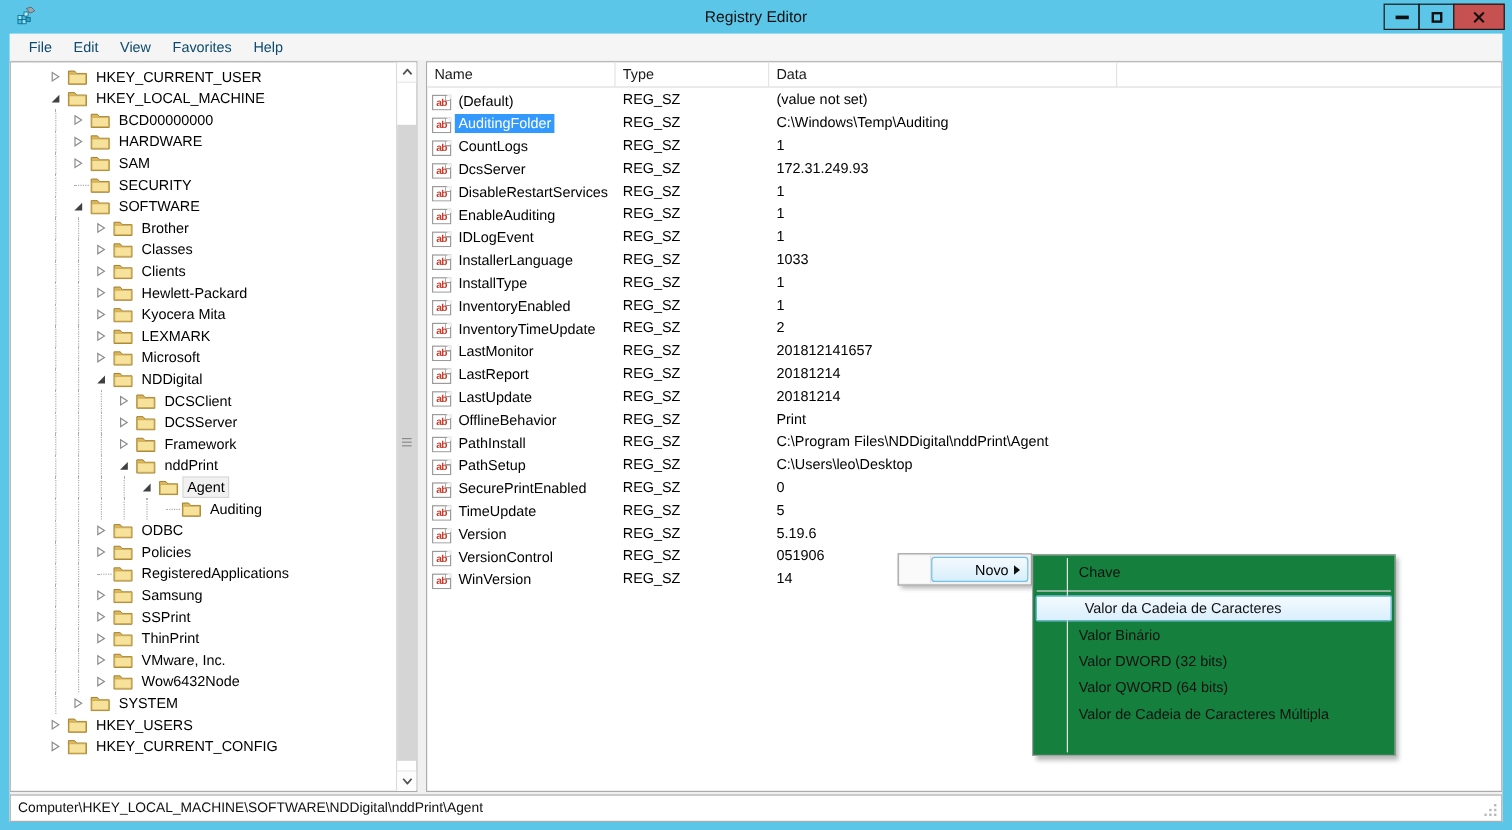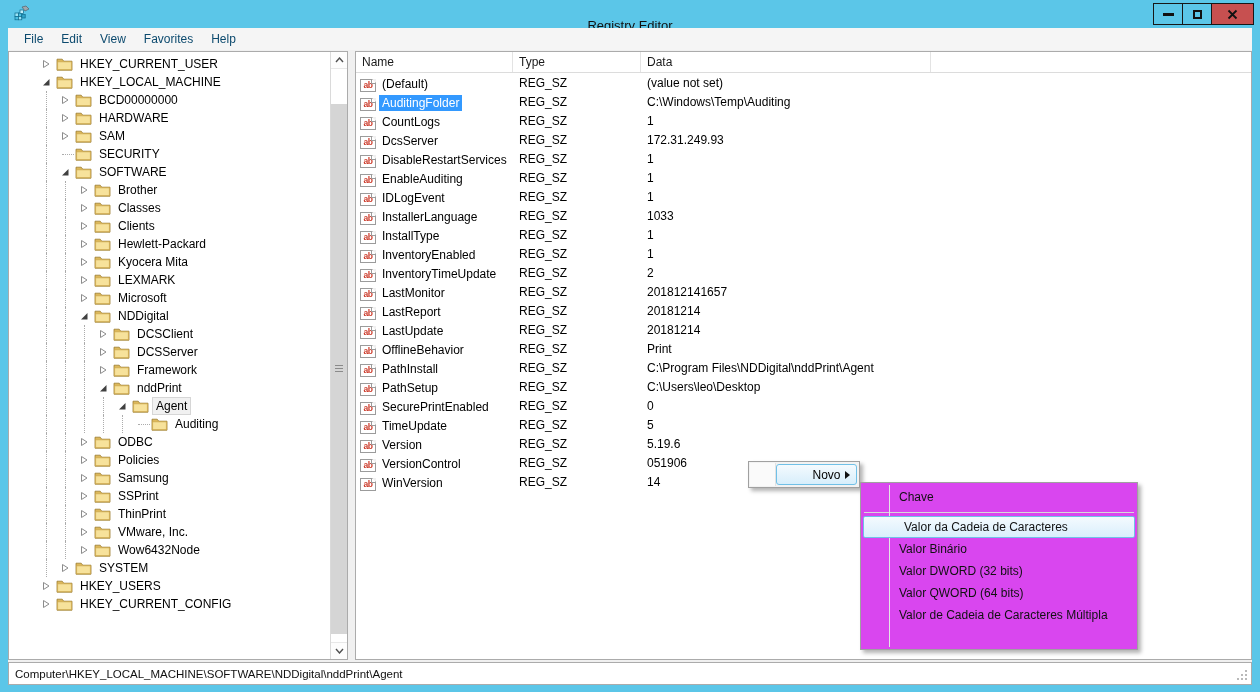--- a/index.html
+++ b/index.html
@@ -8,21 +8,21 @@
 
   .window {
     position:relative; width:1260px; height:692px;
     background:#5BC6E8; overflow:hidden;
     font-size:12px; color:#000;
   }
 
   
   .titlebar { position:absolute; left:0; top:0; right:0; height:28px; }
   .app-icon { position:absolute; left:13px; top:5px; width:18px; height:18px; }
-  .title { position:absolute; left:0; right:0; top:12px; height:28px;
+  .title { position:absolute; left:0; right:0; top:0; height:28px;
     line-height:28px; text-align:center; font-size:13px; color:#101010; }
   .win-controls { position:absolute; right:6px; top:3px; display:flex; }
   .win-btn { width:30px; height:22px; border:1px solid #171717; margin-left:-1px;
     display:flex; align-items:center; justify-content:center; background:transparent; }
   .win-btn.close { width:43px; background:#C75050; }
   .glyph-min { width:11px; height:3px; background:#111; }
   .glyph-max { width:9px; height:9px; border:2px solid #111; background:transparent; }
 
   
   .menubar { position:absolute; left:8px; right:8px; top:28px; height:22px;
@@ -93,21 +93,21 @@
   .ctx-parent { left:748px; top:461px; width:112px; height:27px; padding:1px; }
   .ctx-parent .gutter { position:absolute; left:1px; top:1px; bottom:1px; width:26px;
     background:#FAFAFA; border-right:1px solid #E2E2E2; }
   .ctx-hl { position:absolute; left:27px; right:2px; top:2px; bottom:2px;
     background:linear-gradient(#F4FAFE,#D7EEFB); border:1px solid #70C0E7; border-radius:3px;
     display:flex; align-items:center; padding-left:20px;justify-content:center; }
   .ctx-hl .sub-arrow { position:absolute; right:6px; top:50%; margin-top:-4px;
     width:0; height:0; border-left:5px solid #111;
     border-top:4px solid transparent; border-bottom:4px solid transparent; }
 
-  .ctx-sub { left:860px; top:462px; width:278px; height:168px; background:#d946ef; padding:2px 1px;margin-top:20px; }
+  .ctx-sub { left:860px; top:462px; width:303px; height:168px; background:#15803d; padding:2px 1px; }
   .ctx-sub .gutterline { position:absolute; left:28px; top:2px; bottom:2px;
     border-left:1px solid #E4E4E4; }
   .mitem { position:relative; height:22px; display:flex; align-items:center;
     padding-left:37px; font-size:12px; color:#111; }
   .mitem.first { height:24px; }
   .mitem.hl { background:linear-gradient(#F4FAFE,#D9EFFC); border:1px solid #70C0E7;
     border-radius:2px; margin:0 1px; padding-left:40px; }
   .msep { height:1px; background:#D9D9D9; margin:3px 2px; }
 
   
@@ -519,20 +519,32 @@
               <svg width="17" height="14" viewBox="0 0 17 14">
                 <path d="M1 2.2 h5.2 l1.6 2 H16 v9 H1 z" fill="#DDB85B" stroke="#9C7C2F" stroke-width="0.8"></path>
                 <path d="M1.6 4.8 H15.4 V12.6 H1.6 z" fill="#F7E29B" stroke="#CBA64E" stroke-width="0.7"></path>
               </svg>
             </span>
             <span class="tlabel">Policies</span>
           </div>
           <div class="trow">
             <span class="ind"></span>
             <span class="ind"></span>
+            <span class="tw stub"></span>
+            <span class="ficon">
+              <svg width="17" height="14" viewBox="0 0 17 14">
+                <path d="M1 2.2 h5.2 l1.6 2 H16 v9 H1 z" fill="#DDB85B" stroke="#9C7C2F" stroke-width="0.8"></path>
+                <path d="M1.6 4.8 H15.4 V12.6 H1.6 z" fill="#F7E29B" stroke="#CBA64E" stroke-width="0.7"></path>
+              </svg>
+            </span>
+            <span class="tlabel">RegisteredApplications</span>
+          </div>
+          <div class="trow">
+            <span class="ind"></span>
+            <span class="ind"></span>
             <span class="tw">
               <svg width="9" height="10" viewBox="0 0 9 10">
                 <path d="M1.5 1.5 L7 5 L1.5 8.5 Z" fill="#FFFFFF" stroke="#8C8C8C" stroke-width="1"></path>
               </svg>
             </span>
             <span class="ficon">
               <svg width="17" height="14" viewBox="0 0 17 14">
                 <path d="M1 2.2 h5.2 l1.6 2 H16 v9 H1 z" fill="#DDB85B" stroke="#9C7C2F" stroke-width="0.8"></path>
                 <path d="M1.6 4.8 H15.4 V12.6 H1.6 z" fill="#F7E29B" stroke="#CBA64E" stroke-width="0.7"></path>
               </svg>

